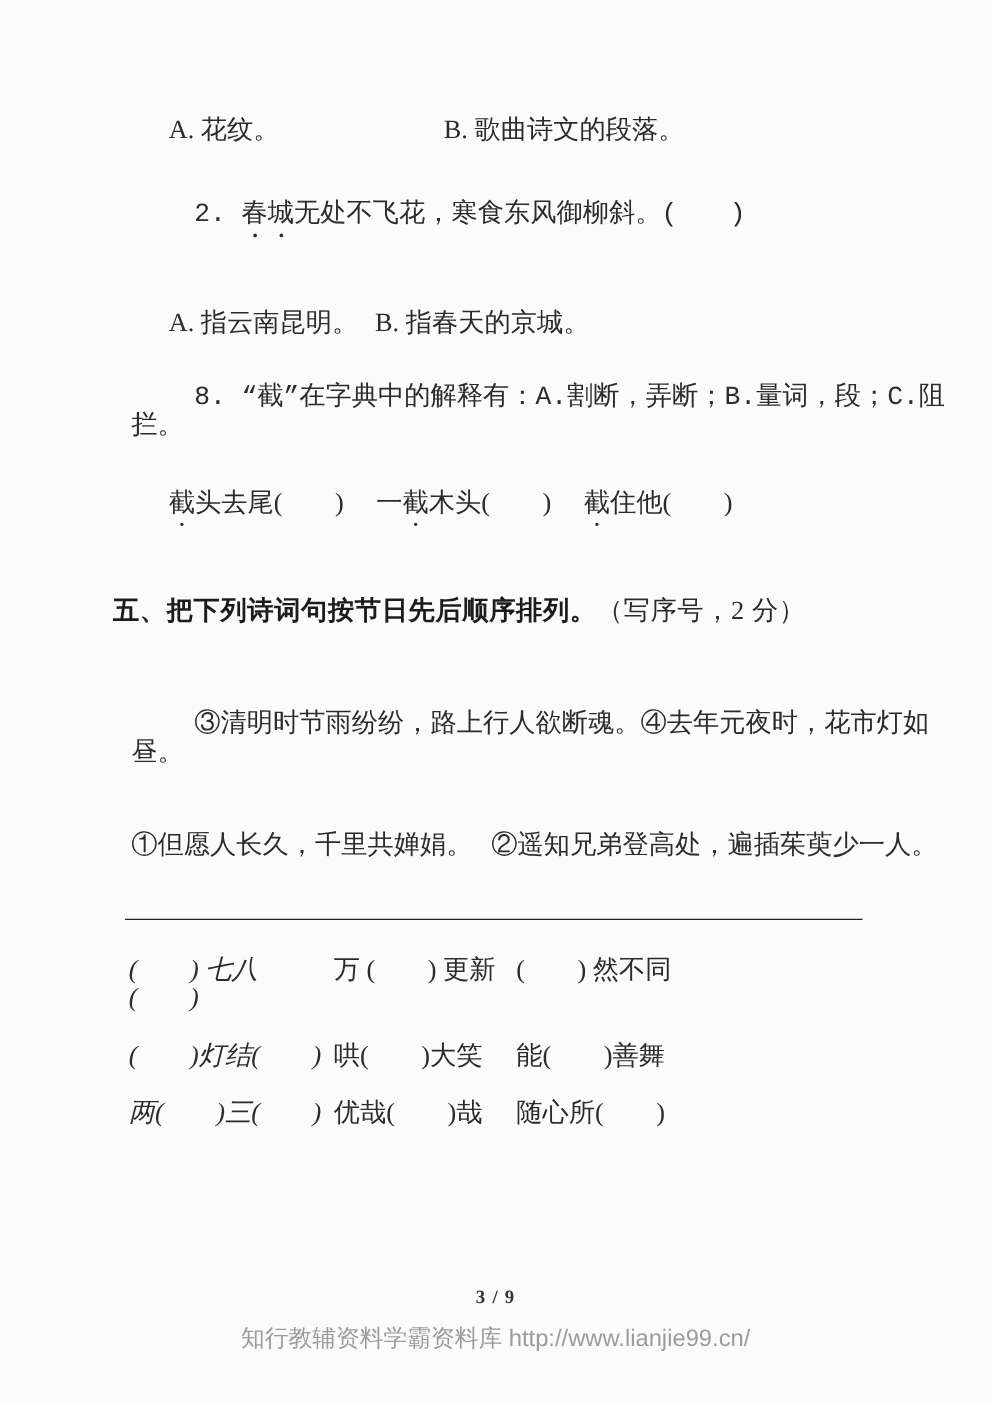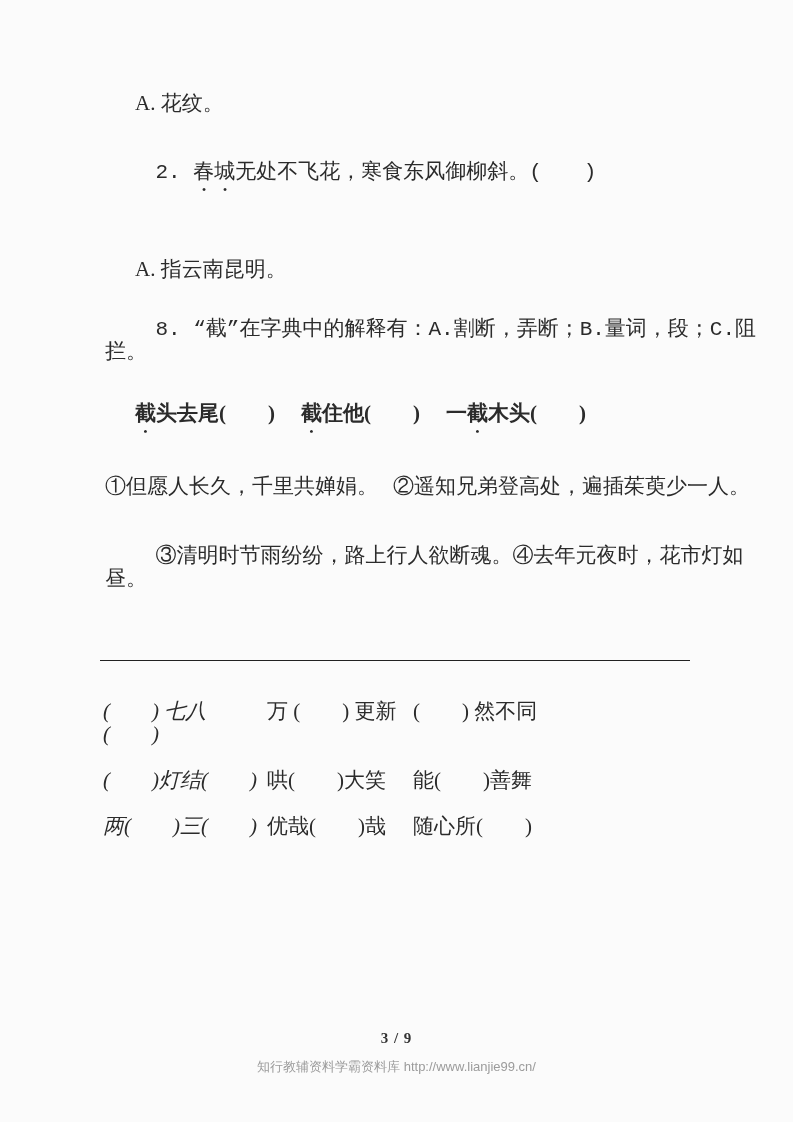--- a/index.html
+++ b/index.html
@@ -17,42 +17,42 @@
     box-sizing:border-box;
   }
   .line{
     font-size:21px;
     line-height:23px;
     margin-top:23px;
     white-space:pre-wrap;
   }
   .line:first-child{margin-top:0;}
   .mt-sm{margin-top:14px;}
-  .mt-md{margin-top:39px;}
+  .mt-md{margin-top:28px;}
   .indent1{margin-left:40px;font-family:Liberation Mono, monospace;}   
   .indent2{margin-left:70px;}   
   .heading{
     font-family:"Liberation Sans","DejaVu Sans",sans-serif;
     font-weight:700;
     color:#1c1c1c;
     letter-spacing:.5px;
   }
   .heading .score{
     font-family:"Liberation Serif","DejaVu Serif",serif;
     font-weight:400;
     color:#2b2b2b;
   }
   .row{display:flex;}
   .cell-w220{width:220px;flex:none;}
   .cell-w165{width:165px;flex:none;}
   .poem-first{width:288px;flex:none;}
   .grid-row{margin-left:38px;display:flex;}
   .grid-row .c1{width:164px;flex:none;font-style:italic;}
   .grid-row .c2{width:146px;flex:none;}
-  .parts-row{display:flex;gap:26px;font-weight:bold;}
+  .parts-row{display:flex;gap:26px;}
   .emph{
     -webkit-text-emphasis:filled dot;
     -webkit-text-emphasis-position:under left;
     text-emphasis:filled dot;
     text-emphasis-position:under left;
   }
   .blank{
     display:inline-block;
     border-bottom:1.6px solid #2b2b2b;
     height:19px;
@@ -67,58 +67,63 @@
   .page-num{
     position:absolute;left:0;right:0;top:1030px;
     text-align:center;
     font-size:15px;font-weight:700;color:#333;
     letter-spacing:1px;
   }
   .site-footer{
     position:absolute;left:0;right:0;top:1058px;
     text-align:center;
     font-family:"Liberation Sans","DejaVu Sans",sans-serif;
-    font-size:13px;color:#9b9b9b;
+    font-size:19px;color:#9b9b9b;
   }
 </style>
 </head>
 <body>
 
 <div class="sheet">
 
   <div class="line indent2 row">
     <span class="cell-w220">A. 花纹。</span>
+    <span>B. 歌曲诗文的段落。</span>
   </div>
 
   <div class="line indent1">
     <span>2. </span><span class="emph">春城</span><span>无处不飞花，寒食东风御柳斜。(　　)</span>
   </div>
 
   <div class="line indent2 row mt-md">
     <span class="cell-w165">A. 指云南昆明。</span>
+    <span>B. 指春天的京城。</span>
   </div>
 
   <div class="line indent1 mt-sm">
     <span>8. “截”在字典中的解释有：A.割断，弄断；B.量词，段；C.阻拦。</span>
   </div>
 
   <div class="line indent2 parts-row mt-sm">
     <span><span></span><span class="emph">截</span><span>头去尾(　　)</span></span>
+    <span><span>一</span><span class="emph">截</span><span>木头(　　)</span></span>
     <span><span></span><span class="emph">截</span><span>住他(　　)</span></span>
-    <span><span>一</span><span class="emph">截</span><span>木头(　　)</span></span>
   </div>
 
+  <div class="line heading mt-md">
+    <span>五、把下列诗词句按节日先后顺序排列。</span><span class="score">（写序号，2 分）</span>
+  </div>
+
+  <div class="line indent1">
+    <span>③清明时节雨纷纷，路上行人欲断魂。④去年元夜时，花市灯如昼。</span>
+  </div>
 
   <div class="line indent1 row mt-md">
     <span class="poem-first">①但愿人长久，千里共婵娟。</span>
     <span>②遥知兄弟登高处，遍插茱萸少一人。</span>
-  </div>
-
-  <div class="line indent1">
-    <span>③清明时节雨纷纷，路上行人欲断魂。④去年元夜时，花市灯如昼。</span>
   </div>
 
   <div class="answer-line s5"></div>
 
 
   <div class="line grid-row mt-md">
     <span class="c1">(　　) 七八 (　　)</span>
     <span class="c2">万 (　　) 更新</span>
     <span>(　　) 然不同</span>
   </div>

